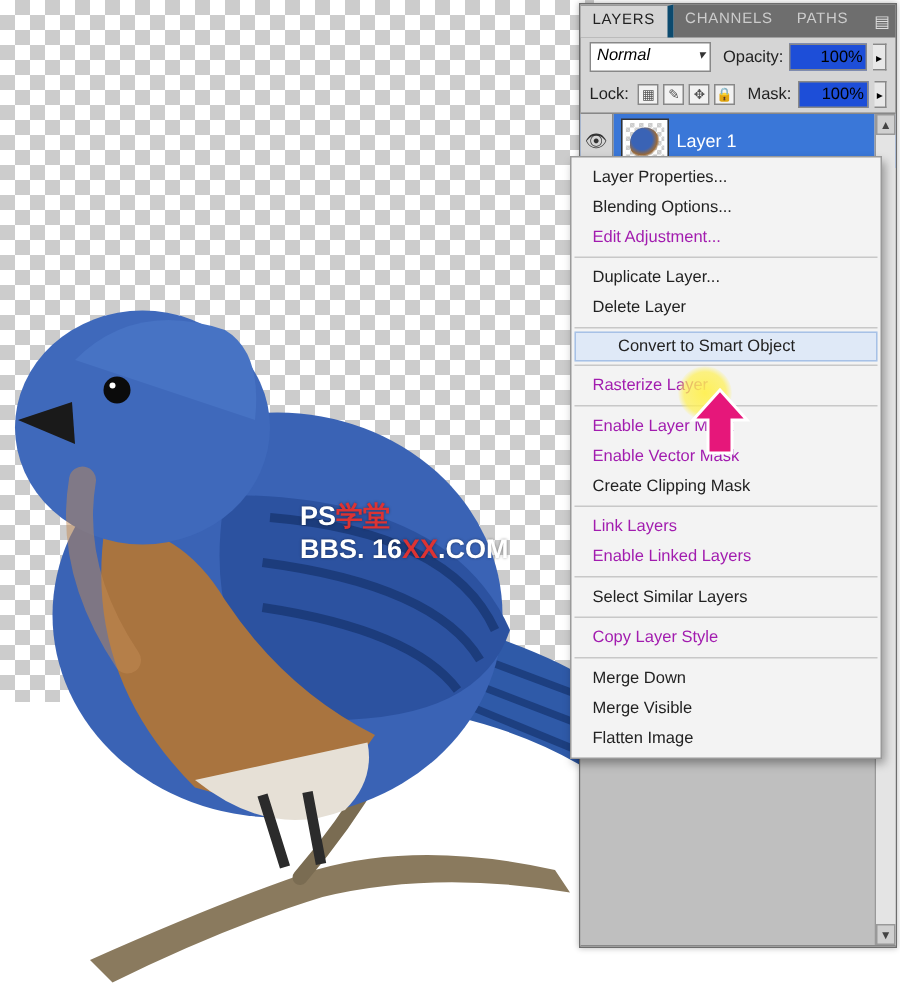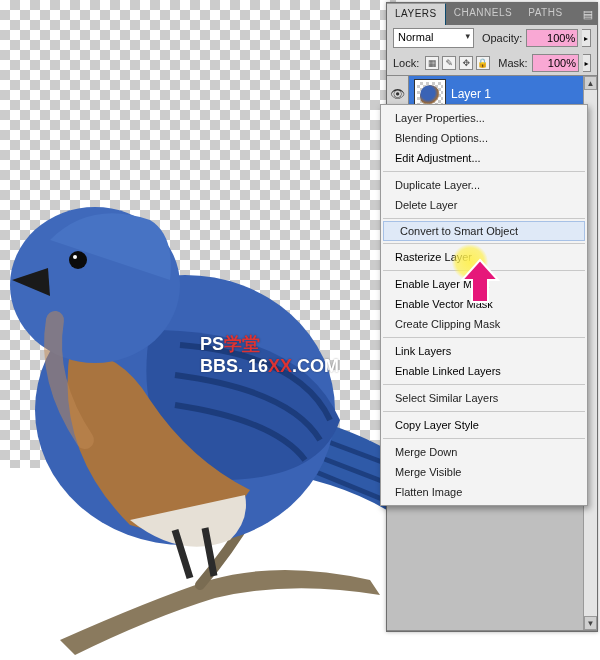--- a/index.html
+++ b/index.html
@@ -19,28 +19,28 @@
   .watermark2 { position: absolute; left: 200px; top: 356px; color: #fff; font-size: 18px; font-weight: bold; text-shadow: 0 0 2px rgba(0,0,0,.4); white-space: nowrap; }
   .wm-red { color: #d33; }
 
   
   .panel {
     position: absolute; right: 2px; top: 2px; width: 212px;
     background: #d5d5d5; border: 1px solid #6d6d6d; box-shadow: 0 0 4px rgba(0,0,0,.3);
   }
   .tabs { display: flex; height: 22px; background: #6e6e6e; align-items: stretch; }
   .tab { font-size: 10px; color: #ccc; padding: 4px 8px 0; letter-spacing: .5px; }
-  .tab.active { background: #d5d5d5; color: #222; border-top: 1px solid #9a9a9a; border-right: 1px solid #0c4a6e; }
+  .tab.active { background: #d5d5d5; color: #222; border-top: 1px solid #9a9a9a; border-right: 4px solid #0c4a6e; }
   .tabs-spacer { flex: 1; }
   .panel-menu { width: 18px; display:flex; align-items:center; justify-content:center; color:#ddd; font-size:11px; }
   .row { display: flex; align-items: center; padding: 3px 6px; gap: 4px; }
-  .blend { height: 20px; font-size: 11px; border: 1px solid #888; background: #fff; padding: 2px 14px 2px 4px; position: relative; width: 90px; }
+  .blend { height: 20px; font-size: 11px; border: 1px solid #888; background: #fff; padding: 2px 14px 2px 4px; position: relative; width: 90px; font-style: italic; }
   .blend::after { content:"▾"; position:absolute; right:3px; top:2px; font-size:9px; color:#333; }
   .lbl { font-size: 11px; color: #222; }
-  .pct { width: 59px; height: 18px; border: 1px solid #888; background: #f9a8d4; font-size: 11px; text-align: right; padding-right: 2px; line-height:16px; }
+  .pct { width: 59px; height: 18px; border: 1px solid #888; background: #1d4ed8; font-size: 11px; text-align: right; padding-right: 2px; line-height:16px; }
   .pct-arrow { width:10px; height:18px; border:1px solid #888; border-left:none; background:#e8e8e8; font-size:8px; display:flex; align-items:center; justify-content:center; }
   .lock-icons { display:flex; gap:3px; align-items:center; margin-left:2px;}
   .lock-icons span { width:14px; height:14px; border:1px solid #888; background:#f2f2f2; font-size:9px; display:flex; align-items:center; justify-content:center; color:#555;}
   .layerlist { background: #bfbfbf; border-top:1px solid #888; border-bottom:1px solid #888; padding:0; height: 556px; position:relative;}
   .layer-row { display:flex; align-items:center; height:36px; background:#3a77d8; color:#fff; }
   .vis { width:22px; height:36px; background:#d5d5d5; border-right:1px solid #888; display:flex; align-items:center; justify-content:center; font-size:12px; color:#333;}
   .thumb { width:30px; height:28px; background:#fff; margin:0 6px; border:2px solid #fff; outline:1px solid #333; position:relative; overflow:hidden;}
   .thumb-check { position:absolute; inset:0; background-image:
       linear-gradient(45deg, #ccc 25%, transparent 25%, transparent 75%, #ccc 75%),
       linear-gradient(45deg, #ccc 25%, #fff 25%, #fff 75%, #ccc 75%);
@@ -51,22 +51,22 @@
   .scrollbar .sbtn { height:14px; background:#d0d0d0; border:1px solid #999; font-size:8px; display:flex; align-items:center; justify-content:center; color:#444;}
   .scrollbar .sbtn.bot { position:absolute; bottom:0; left:0; right:0;}
 
   
   .ctx {
     position: absolute; left: 380px; top: 104px; width: 208px;
     background: #f3f3f3; border: 1px solid #9a9a9a; box-shadow: 2px 3px 6px rgba(0,0,0,.35);
     font-size: 11px; color: #222; padding: 3px 0;
   }
   .mi { padding: 4px 14px; white-space: nowrap; }
-  .mi.disabled { color: #000000; }
-  .mi.hover { background: #dfe9f7; border: 1px solid #a7c1e6; margin:-1px 2px; padding: 3px 16px; }
+  .mi.disabled { color: #a21caf; }
+  .mi.hover { background: #dfe9f7; border: 1px solid #a7c1e6; margin:-1px 2px; padding: 3px 28px; }
   .sep { height: 1px; background: #c8c8c8; margin: 3px 2px; }
 
   
   .highlight { position:absolute; left:452px; top:244px; width:36px; height:36px; border-radius:50%;
     background: radial-gradient(circle, rgba(255,240,80,.95) 0%, rgba(255,240,80,.7) 55%, rgba(255,240,80,0) 72%); pointer-events:none;}
   .arrow { position:absolute; left:460px; top:258px; width:40px; height:46px; pointer-events:none;}
   .arrow svg { width:100%; height:100%; }
 </style>
 </head>
 <body>

